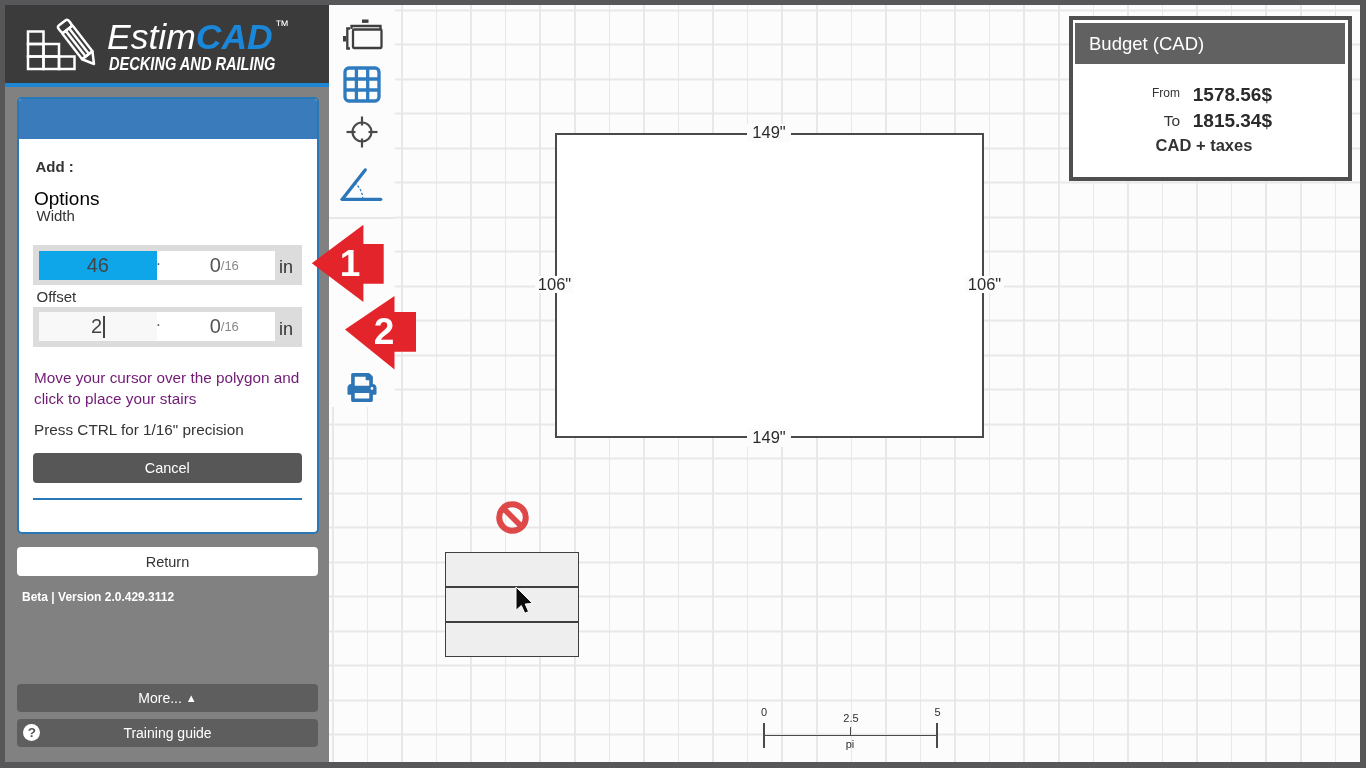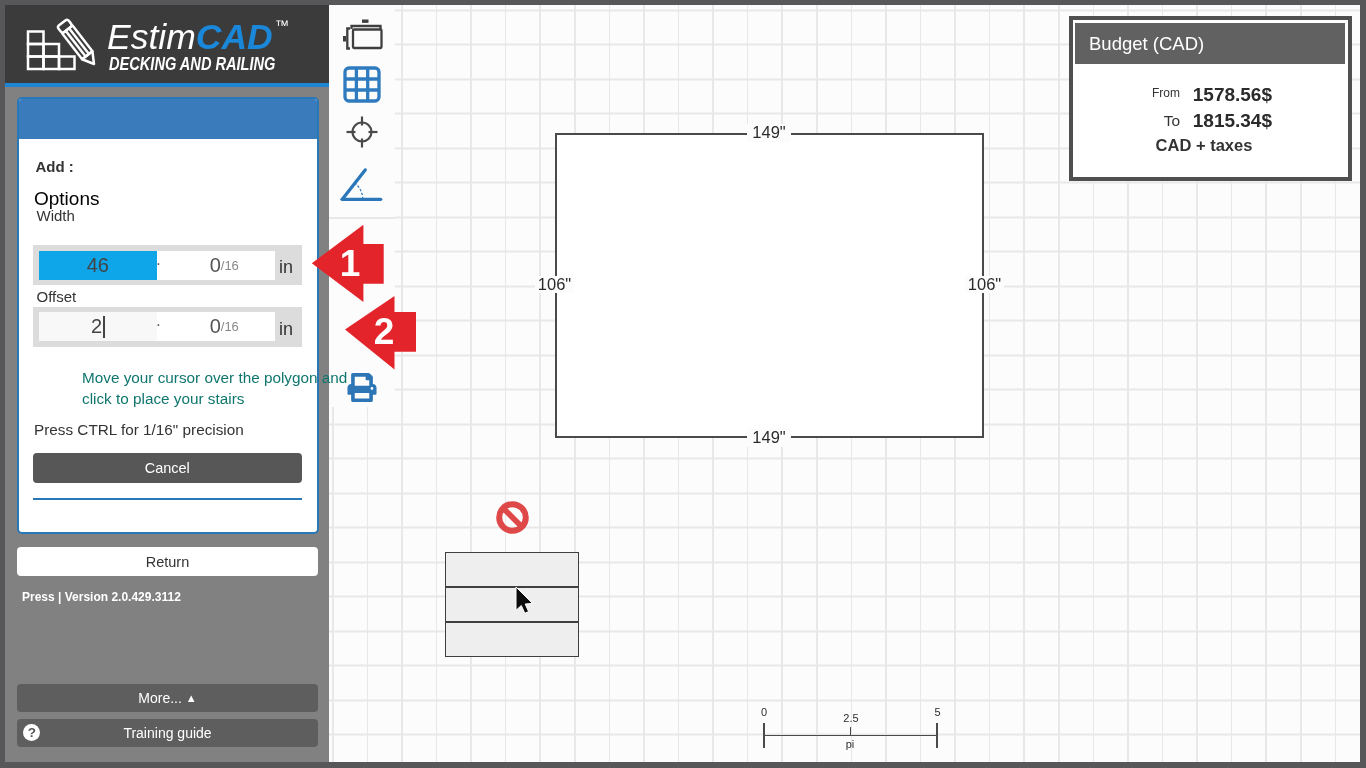--- a/index.html
+++ b/index.html
@@ -93,31 +93,31 @@
 
 <div class="abs" style="left:156.5px;top:312px;width:118.5px;height:29px;background:#fff;display:flex;align-items:center;justify-content:center;color:#555;">
     <span style="transform:translateX(8.5px);display:flex;align-items:center;">
       <span style="font-size:20px;">0</span>
       <span style="font-size:13px;color:#888;">/16</span>
     </span>
   </div>
 
 <div class="abs" style="left:279px;top:318.5px;font-size:18px;color:#333;">in</div>
 
-<div class="abs" style="left:34px;top:366.5px;width:272px;font-size:15.3px;color:#0f766e;line-height:21px;margin-left:48px;">Move your cursor over the polygon and click to place your stairs</div>
+<div class="abs" style="left:34px;top:366.5px;width:272px;font-size:15.3px;color:#701a75;line-height:21px;">Move your cursor over the polygon and click to place your stairs</div>
 
 <div class="abs" style="left:34px;top:421px;width:272px;font-size:15.3px;color:#333;">Press CTRL for 1/16" precision</div>
 
 <div class="abs" style="left:32.5px;top:452.5px;width:269.5px;height:30px;background:#575757;border-radius:4px;display:flex;align-items:center;justify-content:center;font-size:14.5px;color:#fff;">Cancel</div>
 
 <div class="abs" style="left:33px;top:497.5px;width:268.5px;height:2.5px;background:#2878b8;"></div>
 
 <div class="abs" style="left:17px;top:547px;width:301px;height:29px;background:#fff;border-radius:4px;display:flex;align-items:center;justify-content:center;font-size:14.5px;color:#333;">Return</div>
 
-<div class="abs" style="left:22px;top:590px;font-size:12px;font-weight:bold;color:#fff;">Press | Version 2.0.429.3112</div>
+<div class="abs" style="left:22px;top:590px;font-size:12px;font-weight:bold;color:#fff;">Beta | Version 2.0.429.3112</div>
 
 <div class="abs" style="left:17px;top:684px;width:301px;height:27.5px;background:#5e5e5e;border-radius:4px;display:flex;align-items:center;justify-content:center;font-size:14px;color:#fff;">More...&nbsp;<span style="font-size:11px;">▲</span></div>
 
 <div class="abs" style="left:17px;top:719px;width:301px;height:27.5px;background:#5e5e5e;border-radius:4px;display:flex;align-items:center;justify-content:center;font-size:14px;color:#fff;">Training guide</div>
 
 <div class="abs" style="left:23.4px;top:724.3px;width:17px;height:17px;background:#fff;border-radius:50%;display:flex;align-items:center;justify-content:center;font-size:13.5px;font-weight:bold;color:#555;">?</div>
 
 <svg class="abs" style="left:341.5px;top:17px;" width="41" height="34" viewBox="0 0 41 34">
   <g fill="none" stroke="#3f3f3f" stroke-width="2.3">
     <rect x="11" y="12.5" width="28.5" height="18.5" rx="1"></rect>

